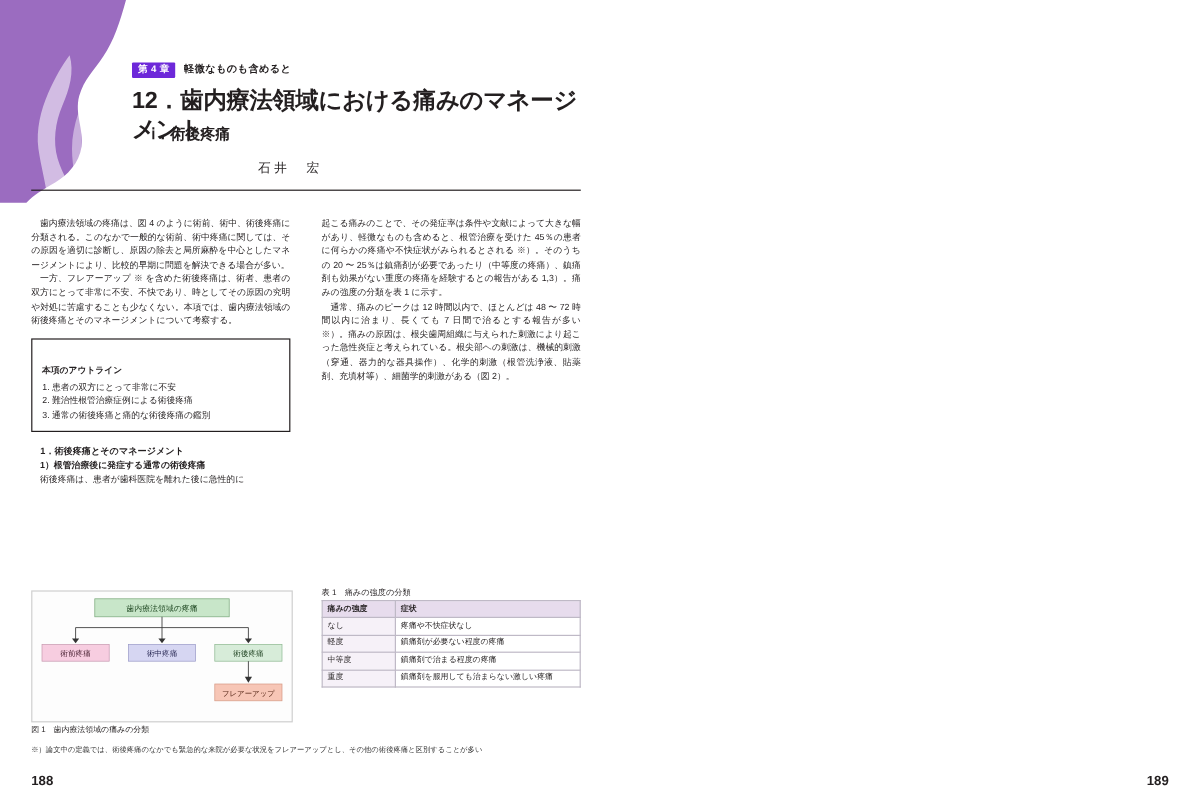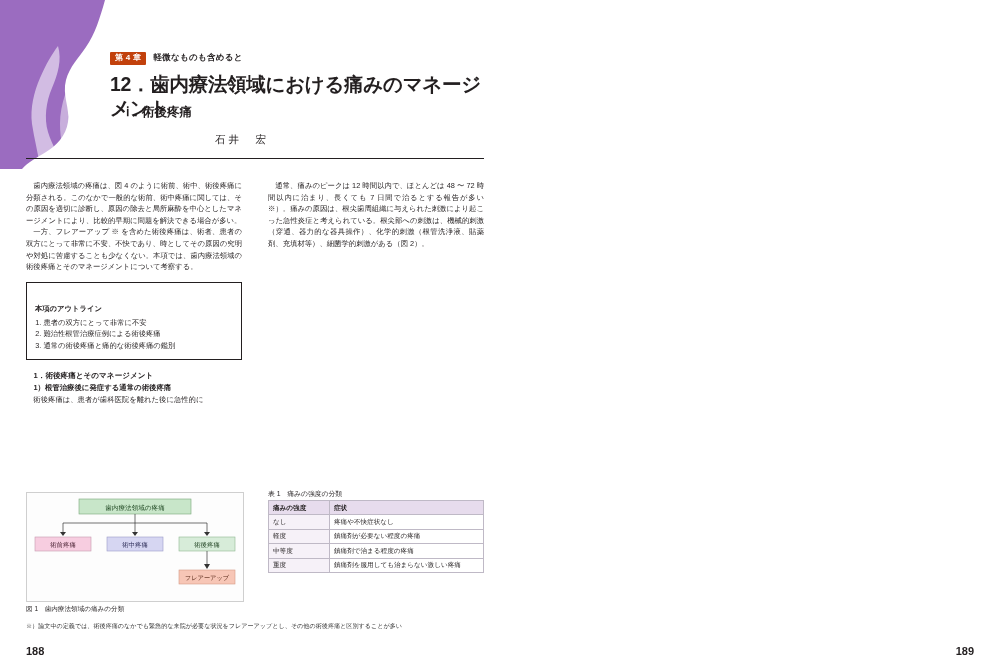--- a/index.html
+++ b/index.html
@@ -19,21 +19,21 @@
   
   .left-page{position:absolute;left:0;top:0;width:500px;height:671px;}
   .right-page{position:absolute;left:500px;top:0;width:500px;height:671px;}
 
   .chapter-tag{
     position:absolute;left:110px;top:52px;
     display:flex;align-items:center;gap:7px;
     font-size:8.2px;font-weight:bold;letter-spacing:.3px;
   }
   .chapter-tag .tag{
-    background:#c2410c;color:#fff;padding:2px 5px 2.5px;border-radius:1px;
+    background:#6d28d9;color:#fff;padding:2px 5px 2.5px;border-radius:1px;
     font-size:8px;line-height:1;
   }
   .chapter-tag .tagtext{color:#231f20;font-size:8.5px;}
 
   .art-title{
     position:absolute;left:110px;top:72px;width:375px;
     font-size:19.5px;font-weight:bold;letter-spacing:-0.3px;line-height:1.25;
   }
   .art-sub{
     position:absolute;left:126px;top:104px;
@@ -126,20 +126,21 @@
           <li>通常の術後疼痛と痛的な術後疼痛の鑑別</li>
         </ol>
       </div>
 
       <p class="h-sec">1．術後疼痛とそのマネージメント</p>
       <p class="h-sub">1）根管治療後に発症する通常の術後疼痛</p>
       <p>術後疼痛は、患者が歯科医院を離れた後に急性的に</p>
     </div>
 
     <div class="col colR">
+      <p class="noind">起こる痛みのことで、その発症率は条件や文献によって大きな幅があり、軽微なものも含めると、根管治療を受けた 45％の患者に何らかの疼痛や不快症状がみられるとされる ※）。そのうちの 20 〜 25％は鎮痛剤が必要であったり（中等度の疼痛）、鎮痛剤も効果がない重度の疼痛を経験するとの報告がある 1,3）。痛みの強度の分類を表 1 に示す。</p>
       <p>通常、痛みのピークは 12 時間以内で、ほとんどは 48 〜 72 時間以内に治まり、長くても 7 日間で治るとする報告が多い ※）。痛みの原因は、根尖歯周組織に与えられた刺激により起こった急性炎症と考えられている。根尖部への刺激は、機械的刺激（穿通、器力的な器具操作）、化学的刺激（根管洗浄液、貼薬剤、充填材等）、細菌学的刺激がある（図 2）。</p>
     </div>
 
     <div class="fig1">
       <svg class="fsvg" width="216" height="108" viewBox="0 0 216 108">
         <rect x="52" y="6" width="112" height="15" fill="#c8e6c9" stroke="#7aa87b" stroke-width="0.6"></rect>
         <text x="108" y="16.5" font-size="6.6" text-anchor="middle" fill="#1d4620">歯内療法領域の疼痛</text>
         <line x1="108" y1="21" x2="108" y2="30" stroke="#333" stroke-width="0.7"></line>
         <line x1="36" y1="30" x2="180" y2="30" stroke="#333" stroke-width="0.7"></line>
         <line x1="36" y1="30" x2="36" y2="40" stroke="#333" stroke-width="0.7"></line>

